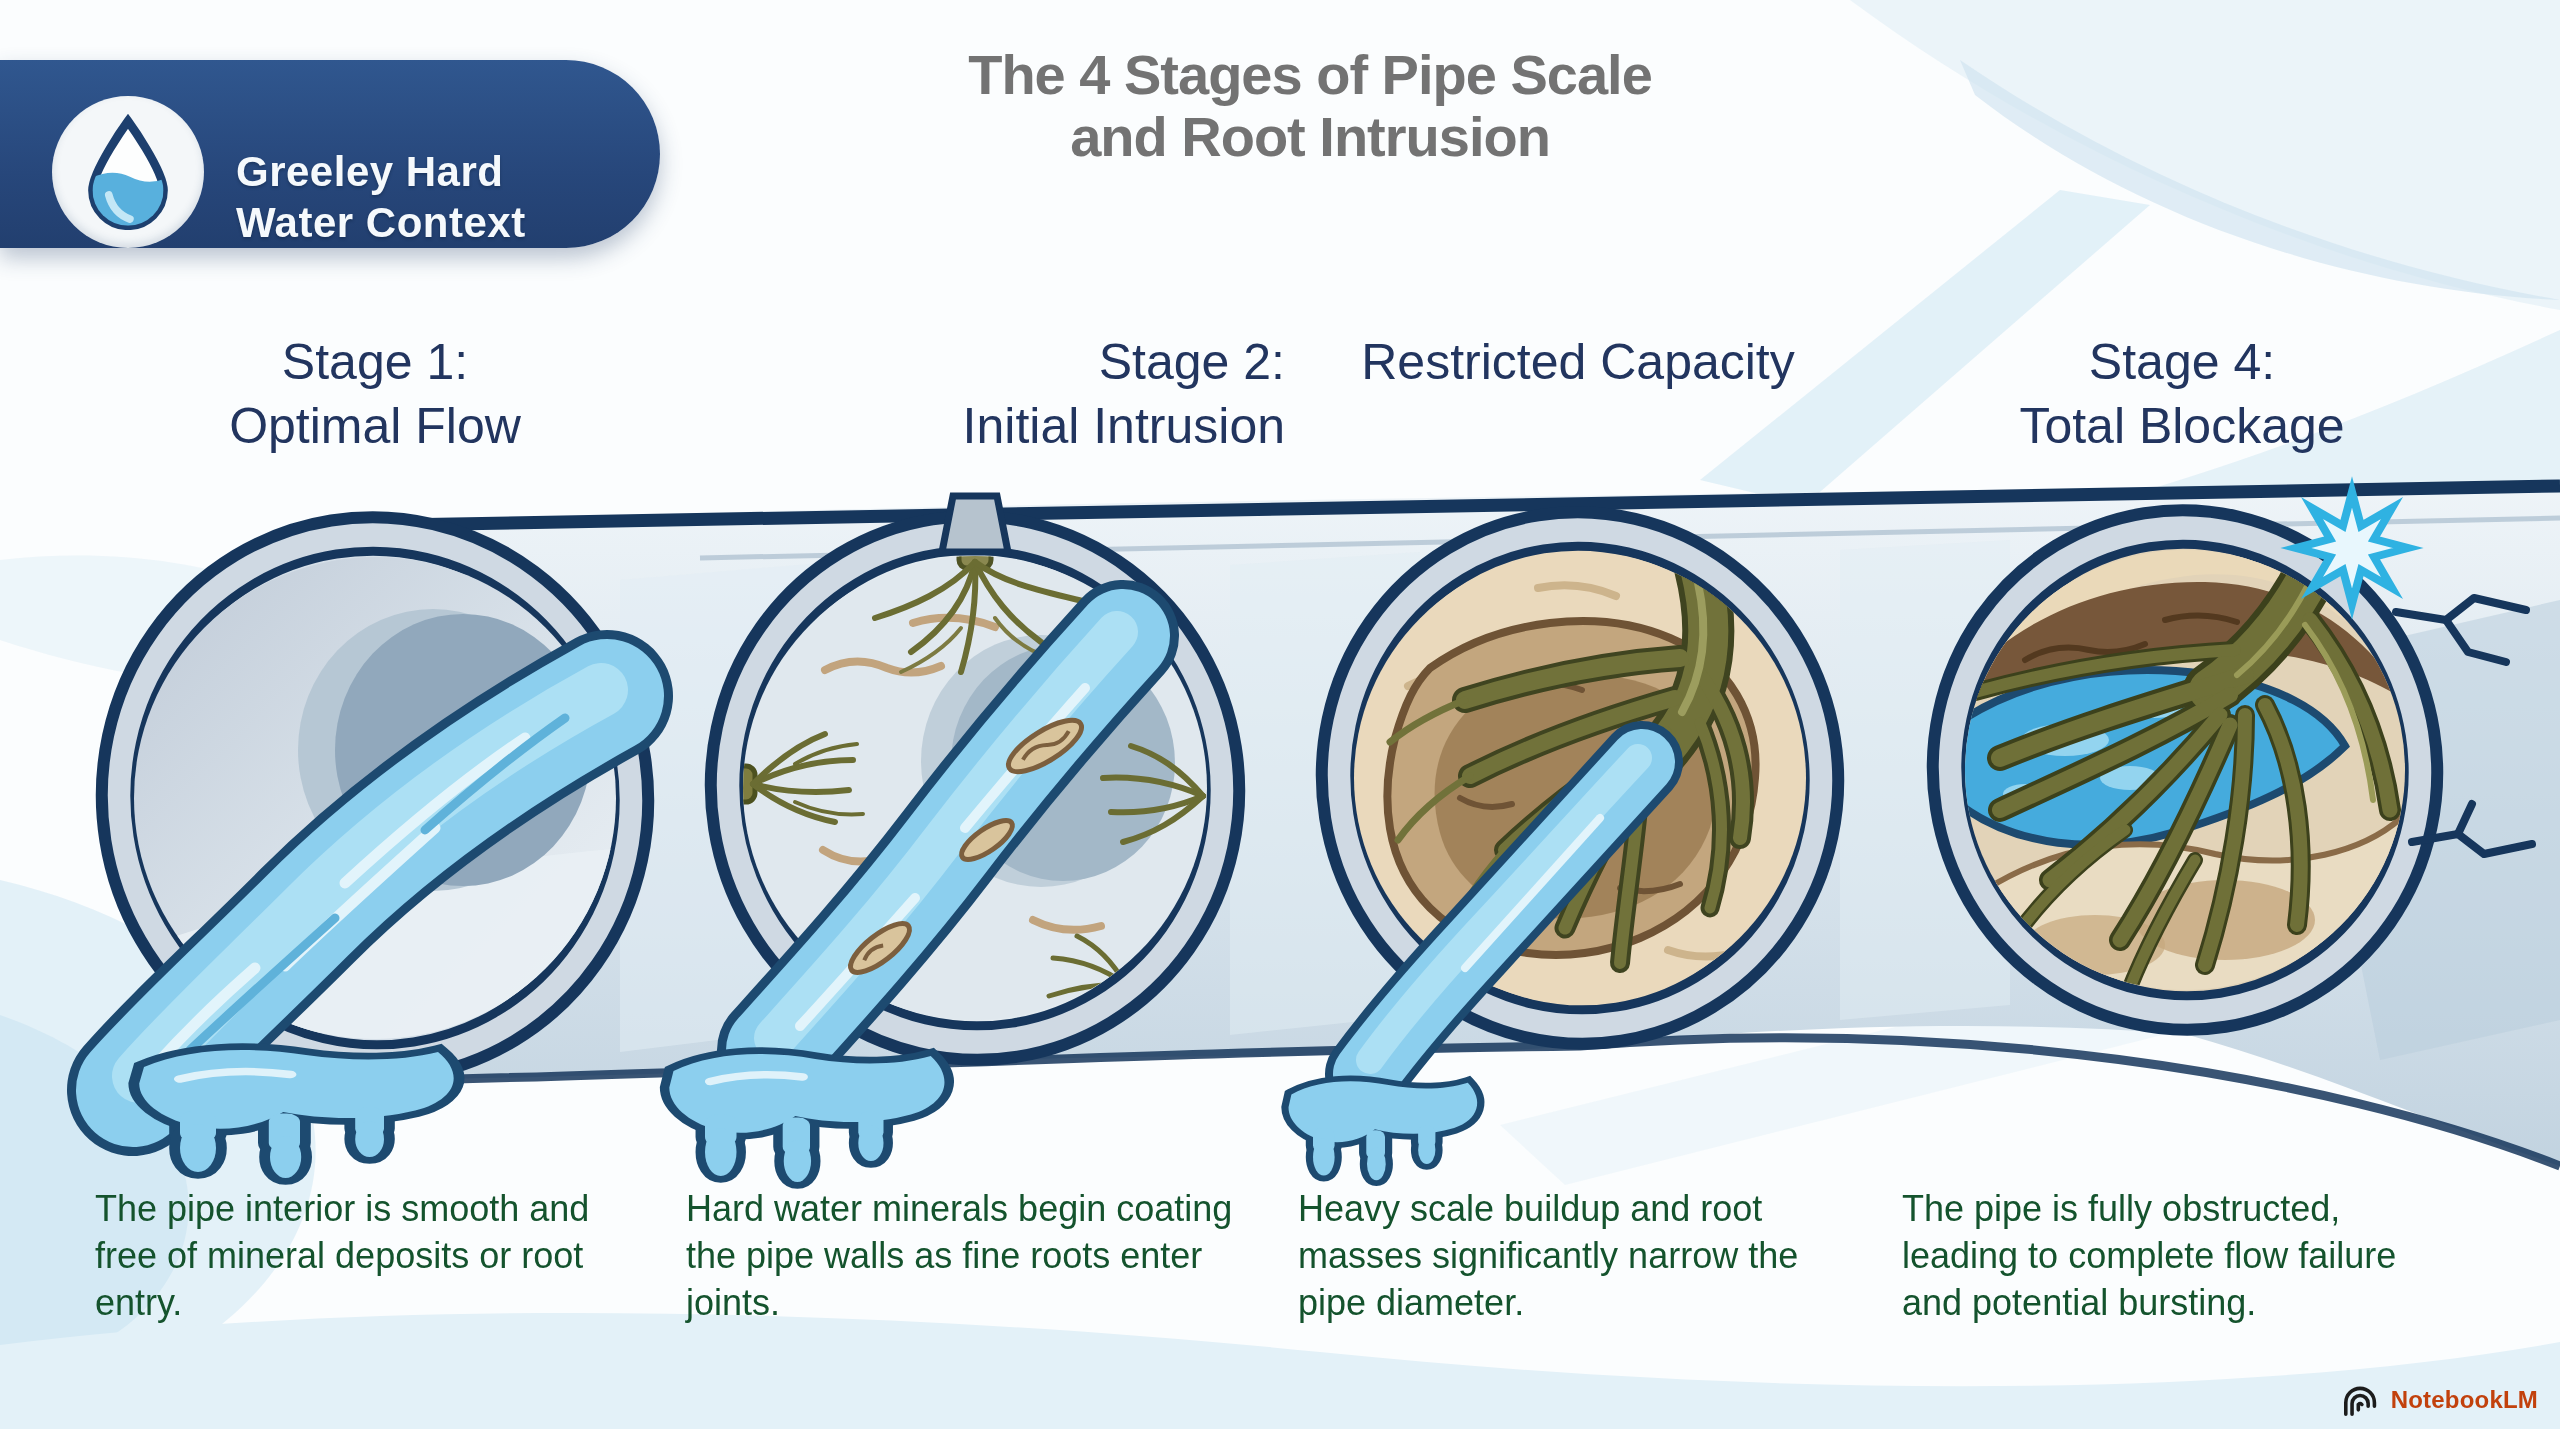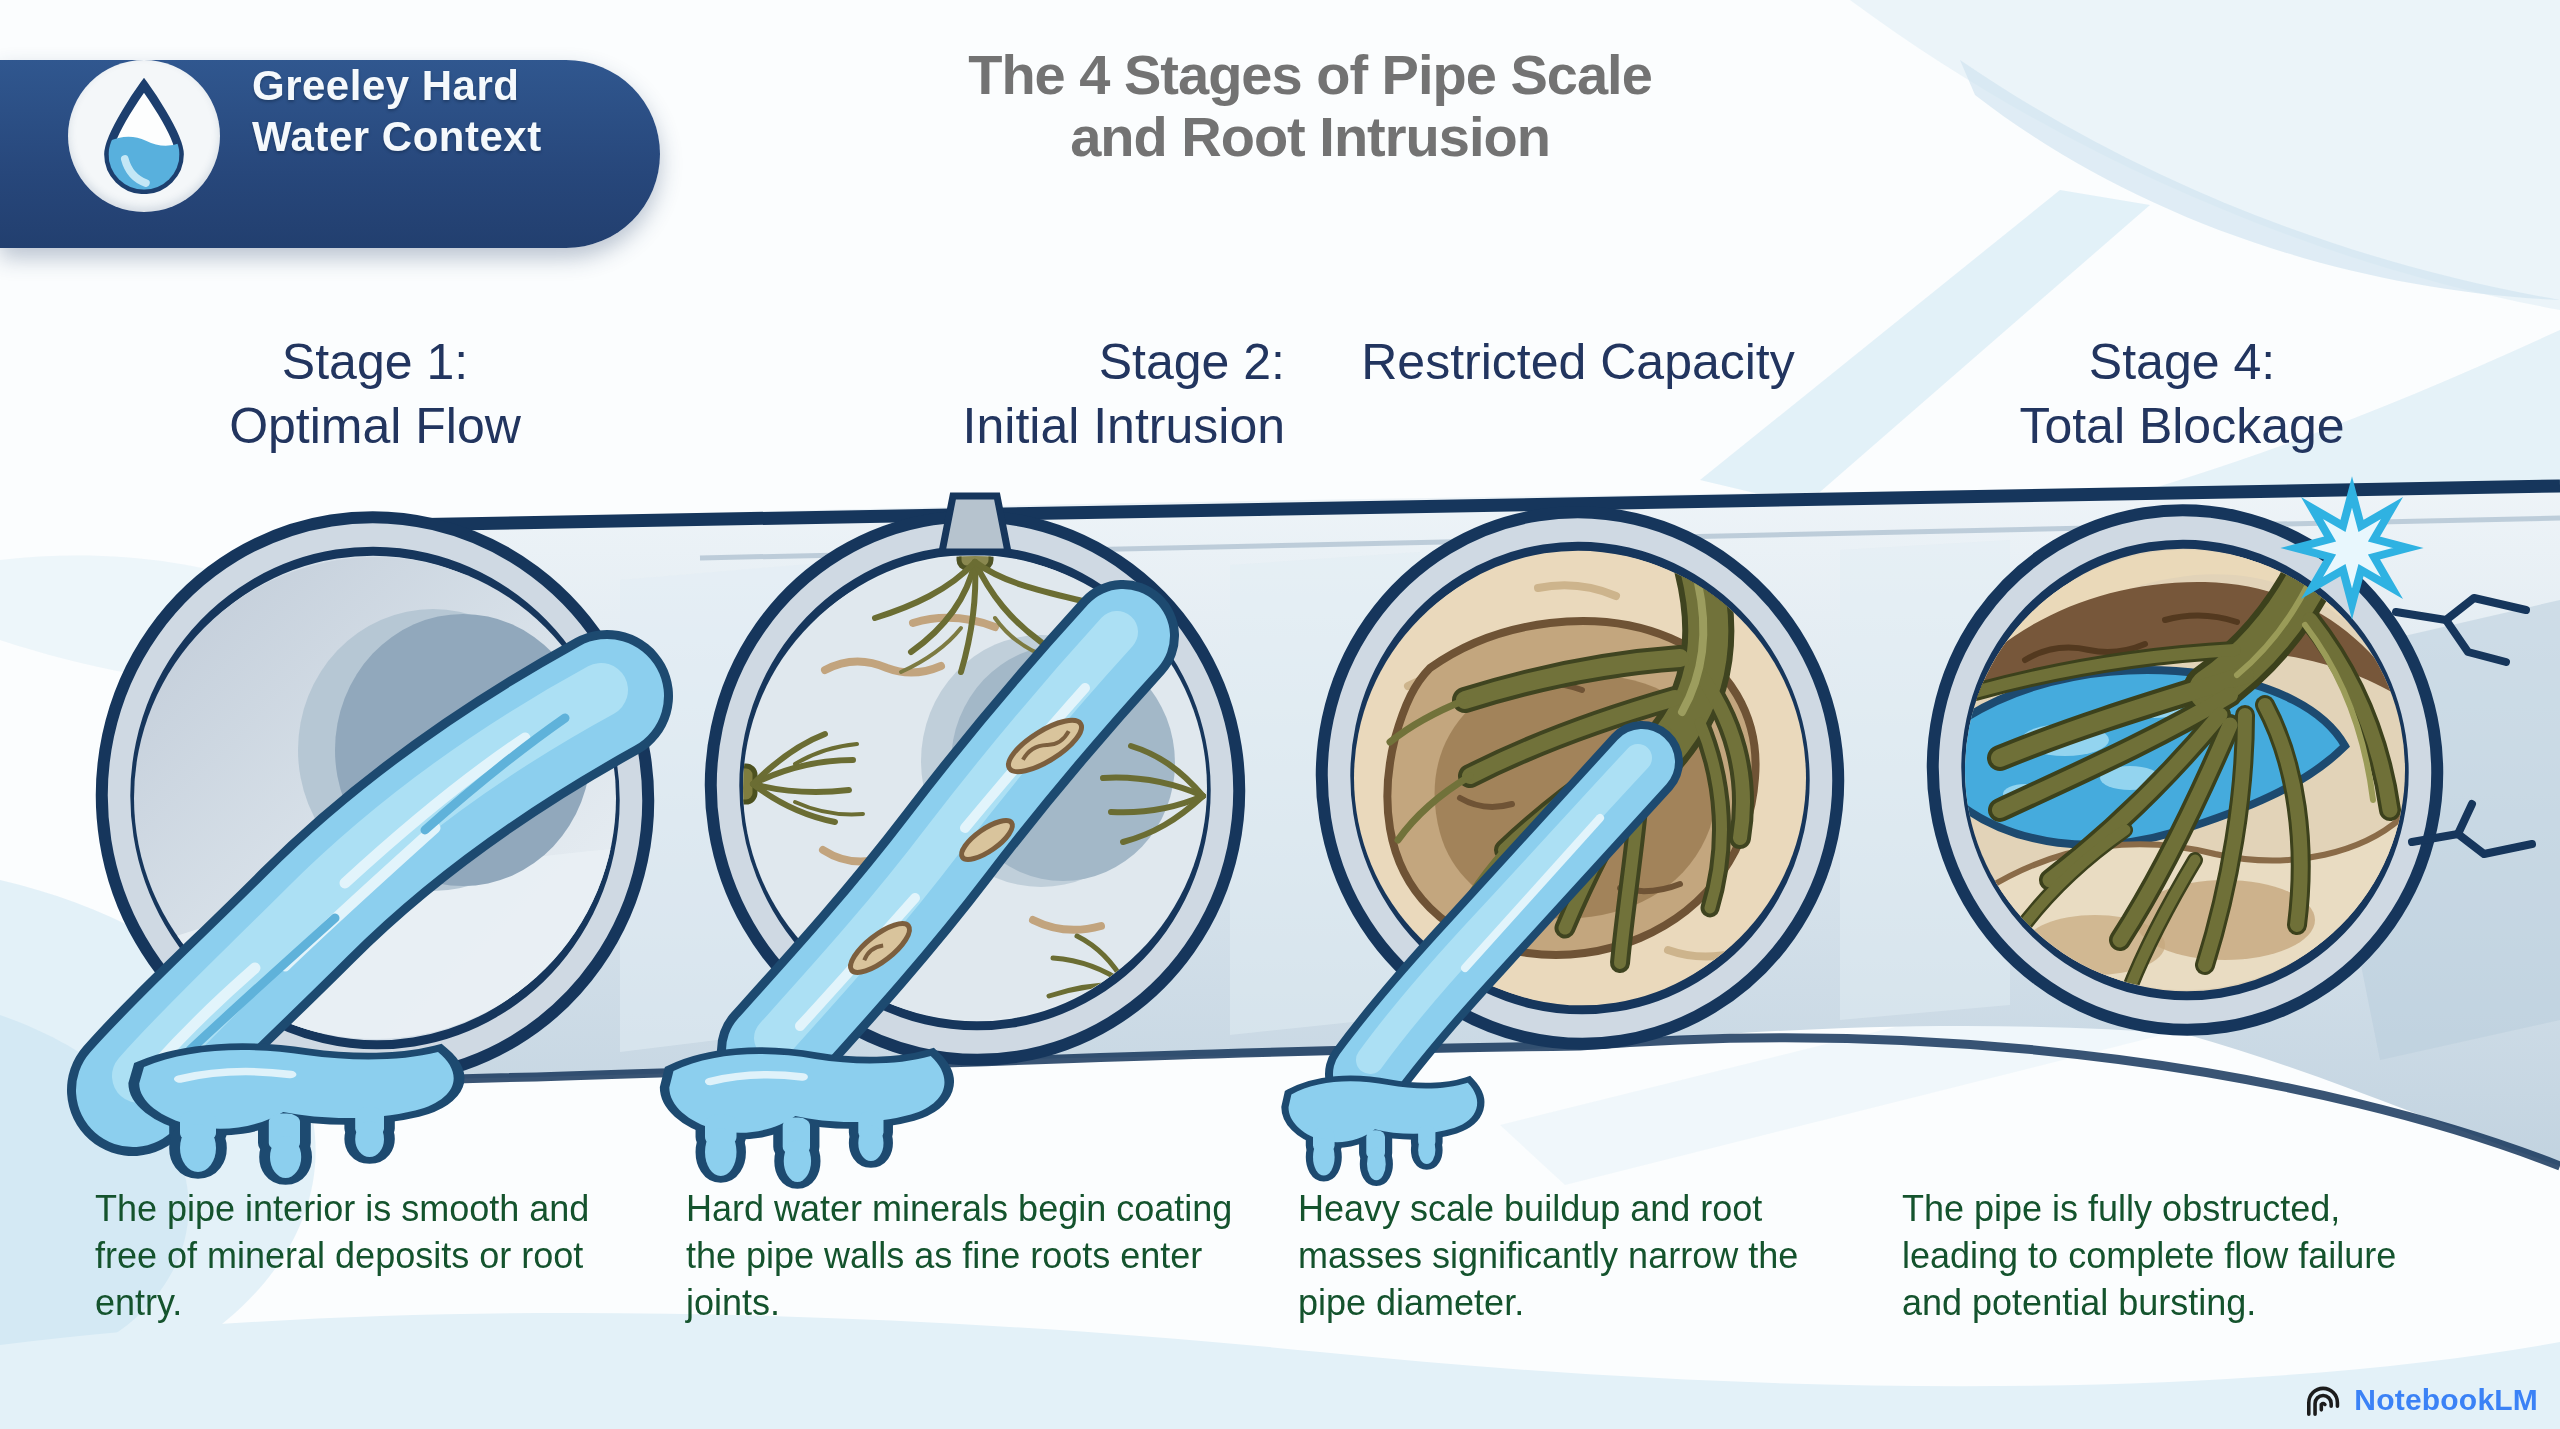--- a/index.html
+++ b/index.html
@@ -5,21 +5,21 @@
   html,body{margin:0;padding:0;background:#ffffff;}
   #canvas{
     position:relative;width:2560px;height:1429px;overflow:hidden;
     background:#fbfdfe;font-family:"Liberation Sans",sans-serif;
   }
   #bgwaves{position:absolute;left:0;top:0;z-index:0;}
   
   .badge{
     position:absolute;left:0;top:60px;width:660px;height:188px;z-index:3;
     background:linear-gradient(180deg,#30578f 0%,#27477b 60%,#223f6f 100%);
-    border-radius:0 96px 96px 0;display:flex;align-items:flex-start;padding-left:68px;
+    border-radius:0 96px 96px 0;display:flex;align-items:flex-end;padding-left:52px;
     box-sizing:border-box;box-shadow:0 10px 22px rgba(38,62,104,.30);
   }
   .badge-circle{
     width:152px;height:152px;border-radius:50%;background:#f4f7f9;flex:0 0 auto;
     display:flex;align-items:center;justify-content:center;
     box-shadow:inset 0 -4px 8px rgba(30,60,100,.15);
   }
   .badge-text{
     margin-left:32px;color:#f5f9fc;font-weight:bold;font-size:42px;line-height:1.22;
     text-shadow:0 2px 3px rgba(10,25,50,.35);letter-spacing:.5px;
@@ -43,21 +43,21 @@
   .descriptions{position:absolute;left:0;top:1186px;width:2560px;z-index:2;}
   .stage-desc{
     position:absolute;top:0;width:560px;color:#14532d;
     font-size:36px;line-height:1.30;
   }
   .stage-desc.s1{left:95px;}  .stage-desc.s2{left:686px;}
   .stage-desc.s3{left:1298px;}.stage-desc.s4{left:1902px;}
   
   .watermark{
     position:absolute;right:22px;bottom:12px;z-index:4;display:flex;align-items:center;gap:10px;
-    color:#3b82f6;font-size:30px;font-weight:bold;letter-spacing:.2px;
+    color:#c2410c;font-size:24px;font-weight:bold;letter-spacing:.2px;
   }
 </style>
 </head>
 <body>
 
 <div id="canvas">
 
   <svg id="bgwaves" width="2560" height="1429" viewBox="0 0 2560 1429">
     <path d="M 1850,0 C 2080,170 2340,270 2560,310 L 2560,0 Z" fill="#e8f2f8" opacity="0.85"></path>
     <path d="M 1960,60 C 2150,190 2360,265 2560,300 C 2340,290 2130,215 1975,95 Z" fill="#cfe4f0" opacity="0.65"></path>

